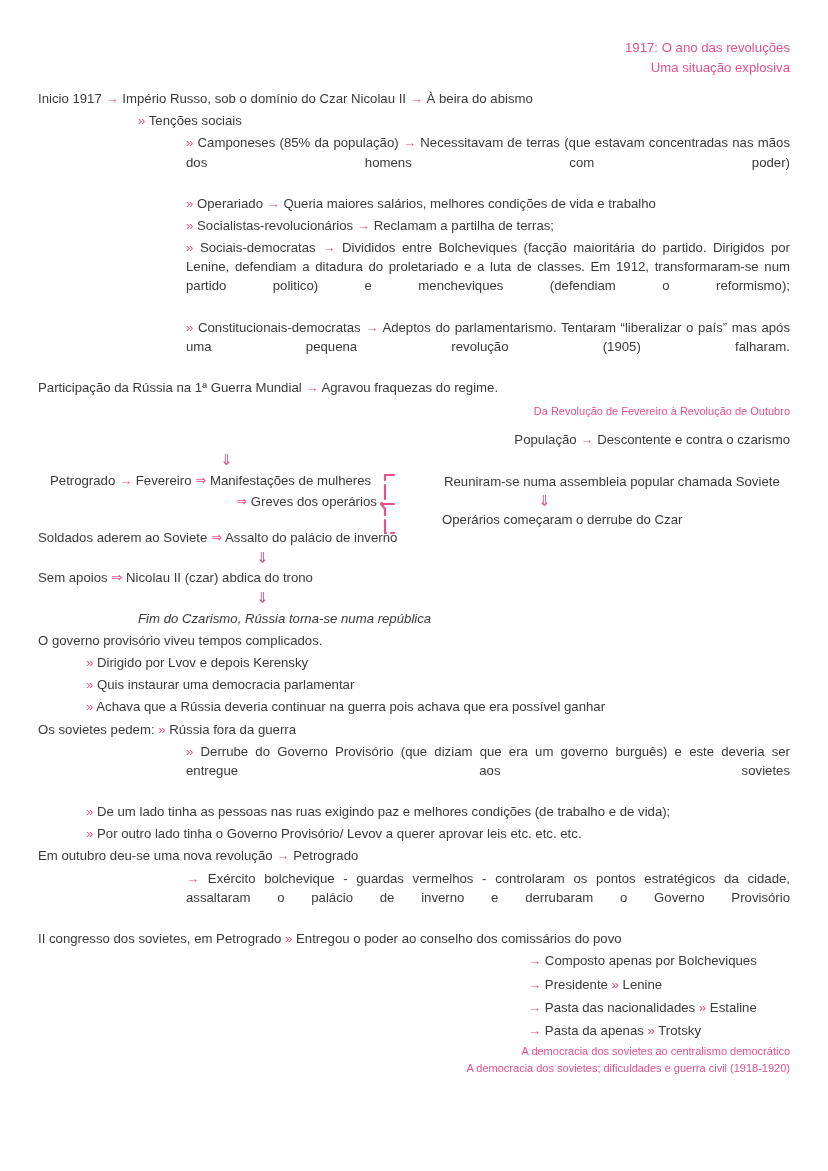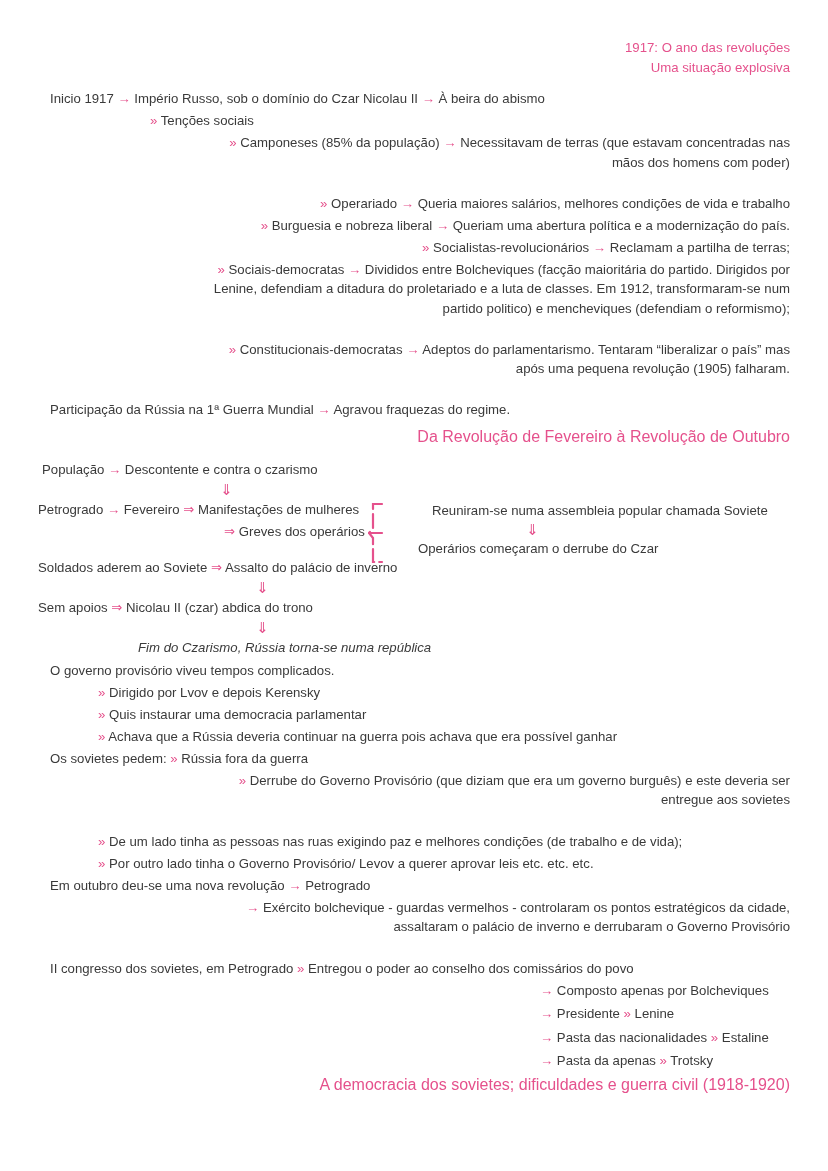--- a/index.html
+++ b/index.html
@@ -25,47 +25,47 @@
     left: 38px;
     top: 38px;
     width: 752px;
   }
 
   
   .pk { color: #e5518c; }
 
   
   .ln {
-    margin: 0 0 0 12px;
+    margin: 0 0 0 0;
     padding: 1.5px 0;
     line-height: 1.45;
     font-size: 13.2px;
     color: #3a3a3a;
     white-space: normal;
   }
   .just-all { text-align: justify; }
   .just-all:after { content: ""; display: inline-block; width: 100%; }
 
   .hdr {
     text-align: right;
     color: #e5518c;
     font-size: 13.2px;
     line-height: 1.5;
     padding: 0;
     margin: 0;
   }
   .hdr-r2 {
     text-align: right;
     color: #e5518c;
-    font-size: 16px;
+    font-size: 11px;
     line-height: 1.5;
   }
 
   .ind1 { padding-left: 100px; }
-  .ind2 { padding-left: 148px; text-align: right; }
+  .ind2 { padding-left: 148px; }
 
   .arrow { color:#e5518c; font-weight:400; }
   .guillem { color:#e5518c; }
   .spacer-10 { height:10px; }
   .spacer-14 { height:14px; }
 
   
   .flow { position: relative; }
   .flow-row { line-height: 1.5; padding: 1px 0; }
   .dn-arrow {
@@ -79,21 +79,21 @@
 
   .brace-wrap {
     position: absolute;
     left: 330px;
     top: 3px;
     width: 420px;
   }
   .brace-svg { position: absolute; left: 0; top: 0; }
   .brace-txt1 { position: absolute; left: 64px; top: 2px; white-space: nowrap; }
   .brace-arrow { position: absolute; left: 158px; top: 20px; color:#e5518c; font-size:15px;}
-  .brace-txt2 { position: absolute; left: 50px; top: 40px; white-space: nowrap; }
+  .brace-txt2 { position: absolute; left: 62px; top: 40px; white-space: nowrap; }
 
   .right-list { padding-left: 490px; line-height: 1.55; }
 </style>
 </head>
 <body>
 
 <div class="page">
   <div class="body-col">
 
     <div class="hdr">1917: O ano das revoluções</div>
@@ -121,30 +121,24 @@
       <span>Necessitavam de terras (que estavam concentradas nas mãos dos homens com poder)</span>
     </div>
 
     <div class="ln ind2">
       <span class="guillem">»</span>
       <span>Operariado</span>
       <span class="arrow">→</span>
       <span>Queria maiores salários, melhores condições de vida e trabalho</span>
     </div>
 
+
+
     <div class="ln ind2">
       <span class="guillem">»</span>
-      <span>Burguesia e nobreza liberal</span>
-      <span class="arrow">→</span>
-      <span>Queriam uma abertura política e a modernização do país.</span>
-    </div>
-
-
-    <div class="ln ind2">
-      <span class="guillem">»</span>
       <span>Socialistas-revolucionários</span>
       <span class="arrow">→</span>
       <span>Reclamam a partilha de terras;</span>
     </div>
 
     <div class="ln ind2 just-all">
       <span class="guillem">»</span>
       <span>Sociais-democratas</span>
       <span class="arrow">→</span>
       <span>Divididos entre Bolcheviques (facção maioritária do partido. Dirigidos por Lenine, defendiam a ditadura do proletariado e a luta de classes. Em 1912, transformaram-se num partido politico) e mencheviques (defendiam o reformismo);</span>
@@ -162,29 +156,29 @@
       <span class="arrow">→</span>
       <span>Agravou fraquezas do regime.</span>
     </div>
 
     <div class="hdr-r2" style="padding-top:4px;">Da Revolução de Fevereiro à Revolução de Outubro</div>
 
     <div class="spacer-10"></div>
 
     <div class="flow">
 
-      <div class="flow-row" style="padding-left:4px;">
+      <div class="flow-row" style="padding-left:4px;text-align:right;">
         <span>População</span>
         <span class="arrow">→</span>
         <span>Descontente e contra o czarismo</span>
       </div>
 
       <div class="flow-row ctr-186 dn-arrow">⇓</div>
 
-      <div style="position:relative;">
+      <div style="position:relative;margin-left:12px;">
         <div class="flow-row">
           <span>Petrogrado</span>
           <span class="arrow">→</span>
           <span>Fevereiro</span>
           <span class="arrow">⇒</span>
           <span>Manifestações de mulheres</span>
         </div>
 
         <div class="flow-row ctr-190">
           <span class="arrow">⇒</span>
@@ -295,16 +289,17 @@
         <span>Estaline</span>
       </div>
       <div class="ln right-list">
         <span class="arrow">→</span>
         <span>Pasta da apenas</span>
         <span class="guillem">»</span>
         <span>Trotsky</span>
       </div>
     </div>
 
+    <div class="hdr-r2">A democracia dos sovietes ao centralismo democrático</div>
     <div class="hdr-r2">A democracia dos sovietes; dificuldades e guerra civil (1918-1920)</div>
 
   </div>
 </div>
 
 </body></html>

